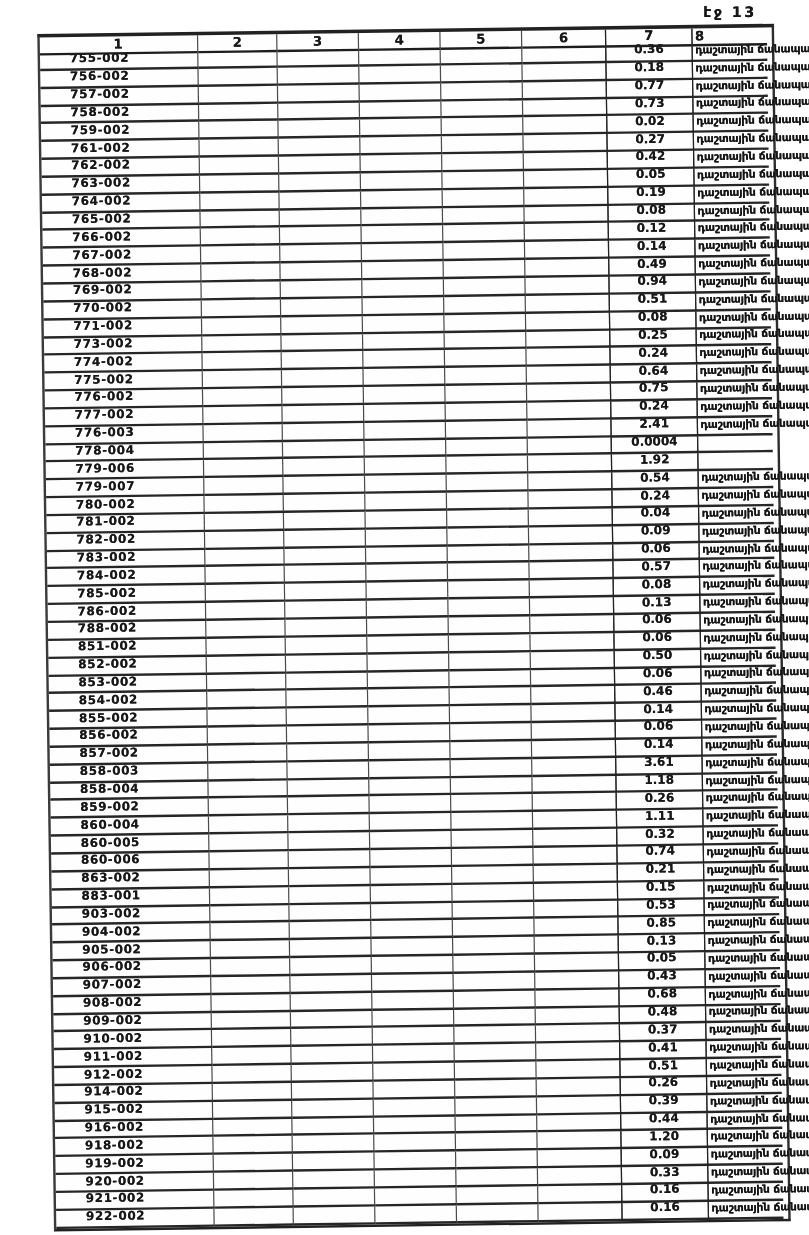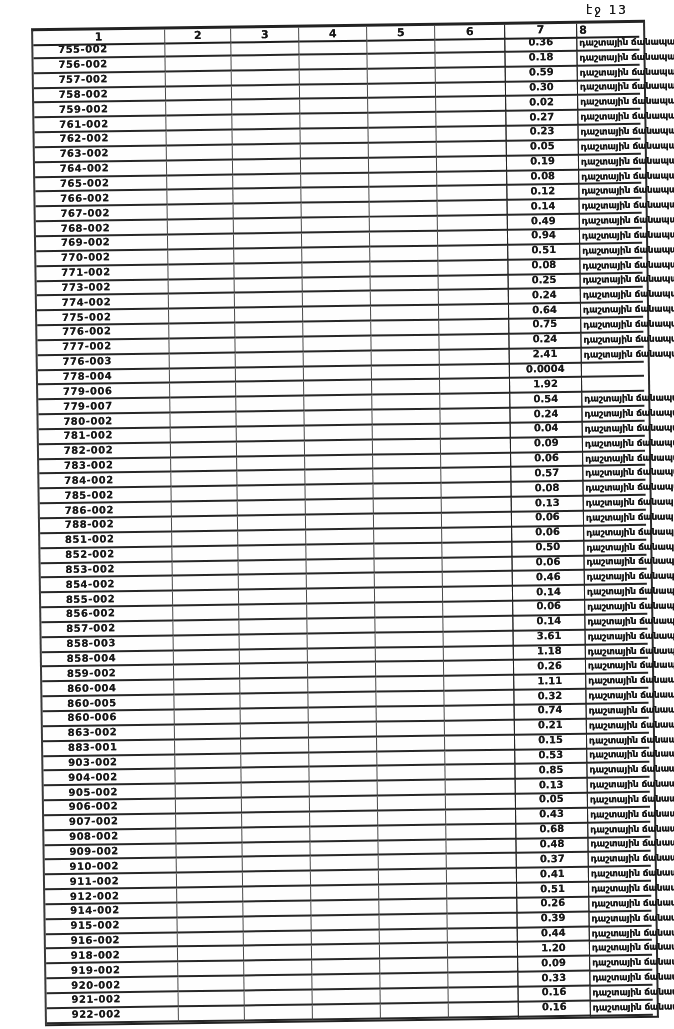--- a/index.html
+++ b/index.html
@@ -4,21 +4,21 @@
 <style>
   html,body{margin:0;padding:0;}
   body{
     width:674px;height:1029px;position:relative;overflow:hidden;
     background:#ffffff;
     font-family:"DejaVu Sans",sans-serif;
     color:#1b1b1b;
   }
   .page-label{
     position:absolute;top:3px;left:586px;
-    font-size:12px;font-weight:normal;letter-spacing:2px;
+    font-size:12px;font-weight:bold;letter-spacing:2px;
     color:#161616;text-shadow:0 0 .5px #333;
   }
   .scan-table{
     position:absolute;left:38px;top:24px;width:610px;
     transform:rotate(-0.8deg);transform-origin:50% 50%;
     border-top:3px solid #222;border-left:2px solid #3a3a3a;
     border-right:2px solid #2d2d2d;border-bottom:2px solid #222;
     background:#fefefe;
   }
   .row{
@@ -88,33 +88,33 @@
           <span class="landuse">դաշտային ճանապարհ</span>
         </div>
       </div>
       <div class="row">
         <div class="cell c1">757-002</div>
         <div class="cell c2"></div>
         <div class="cell c3"></div>
         <div class="cell c4"></div>
         <div class="cell c5"></div>
         <div class="cell c6"></div>
-        <div class="cell c7">0.59</div>
+        <div class="cell c7">0.77</div>
         <div class="cell c8">
           <span class="landuse">դաշտային ճանապարհ</span>
         </div>
       </div>
       <div class="row">
         <div class="cell c1">758-002</div>
         <div class="cell c2"></div>
         <div class="cell c3"></div>
         <div class="cell c4"></div>
         <div class="cell c5"></div>
         <div class="cell c6"></div>
-        <div class="cell c7">0.30</div>
+        <div class="cell c7">0.73</div>
         <div class="cell c8">
           <span class="landuse">դաշտային ճանապարհ</span>
         </div>
       </div>
       <div class="row">
         <div class="cell c1">759-002</div>
         <div class="cell c2"></div>
         <div class="cell c3"></div>
         <div class="cell c4"></div>
         <div class="cell c5"></div>
@@ -136,21 +136,21 @@
           <span class="landuse">դաշտային ճանապարհ</span>
         </div>
       </div>
       <div class="row">
         <div class="cell c1">762-002</div>
         <div class="cell c2"></div>
         <div class="cell c3"></div>
         <div class="cell c4"></div>
         <div class="cell c5"></div>
         <div class="cell c6"></div>
-        <div class="cell c7">0.23</div>
+        <div class="cell c7">0.42</div>
         <div class="cell c8">
           <span class="landuse">դաշտային ճանապարհ</span>
         </div>
       </div>
       <div class="row">
         <div class="cell c1">763-002</div>
         <div class="cell c2"></div>
         <div class="cell c3"></div>
         <div class="cell c4"></div>
         <div class="cell c5"></div>

